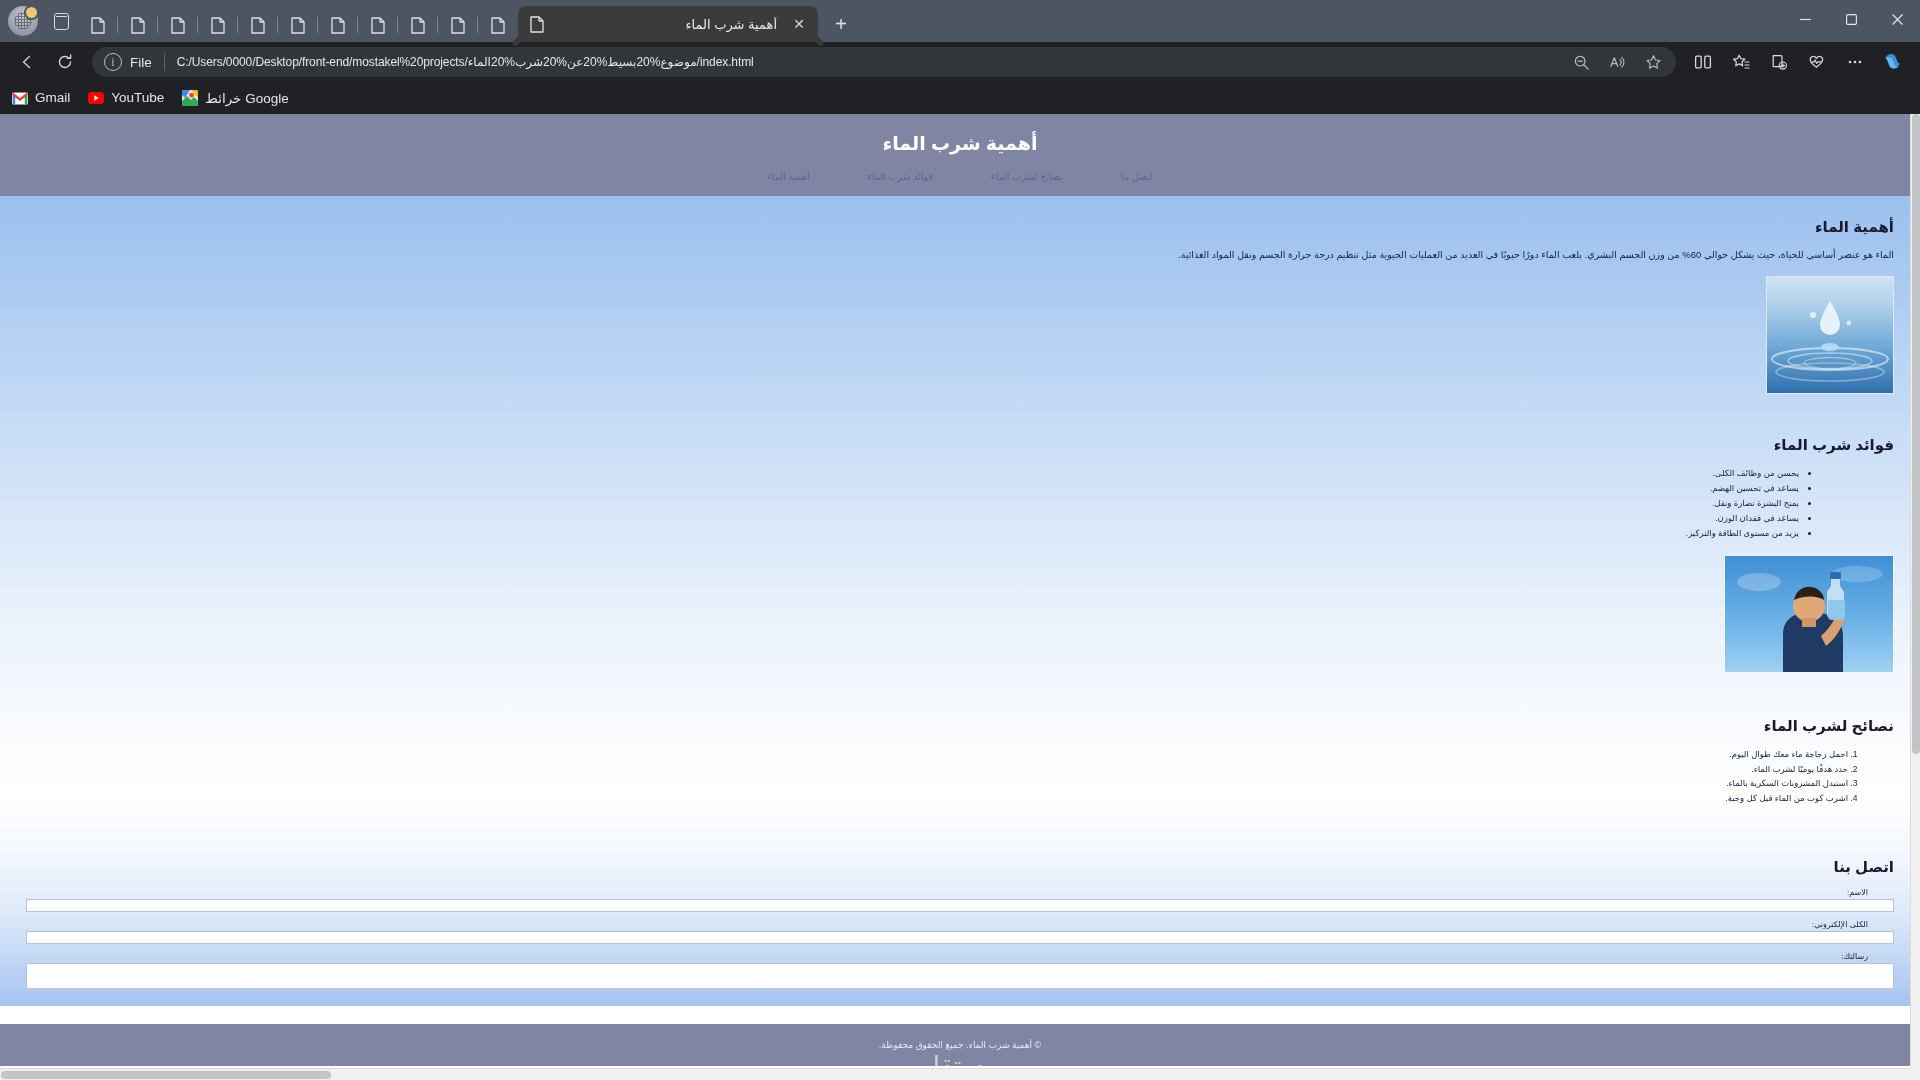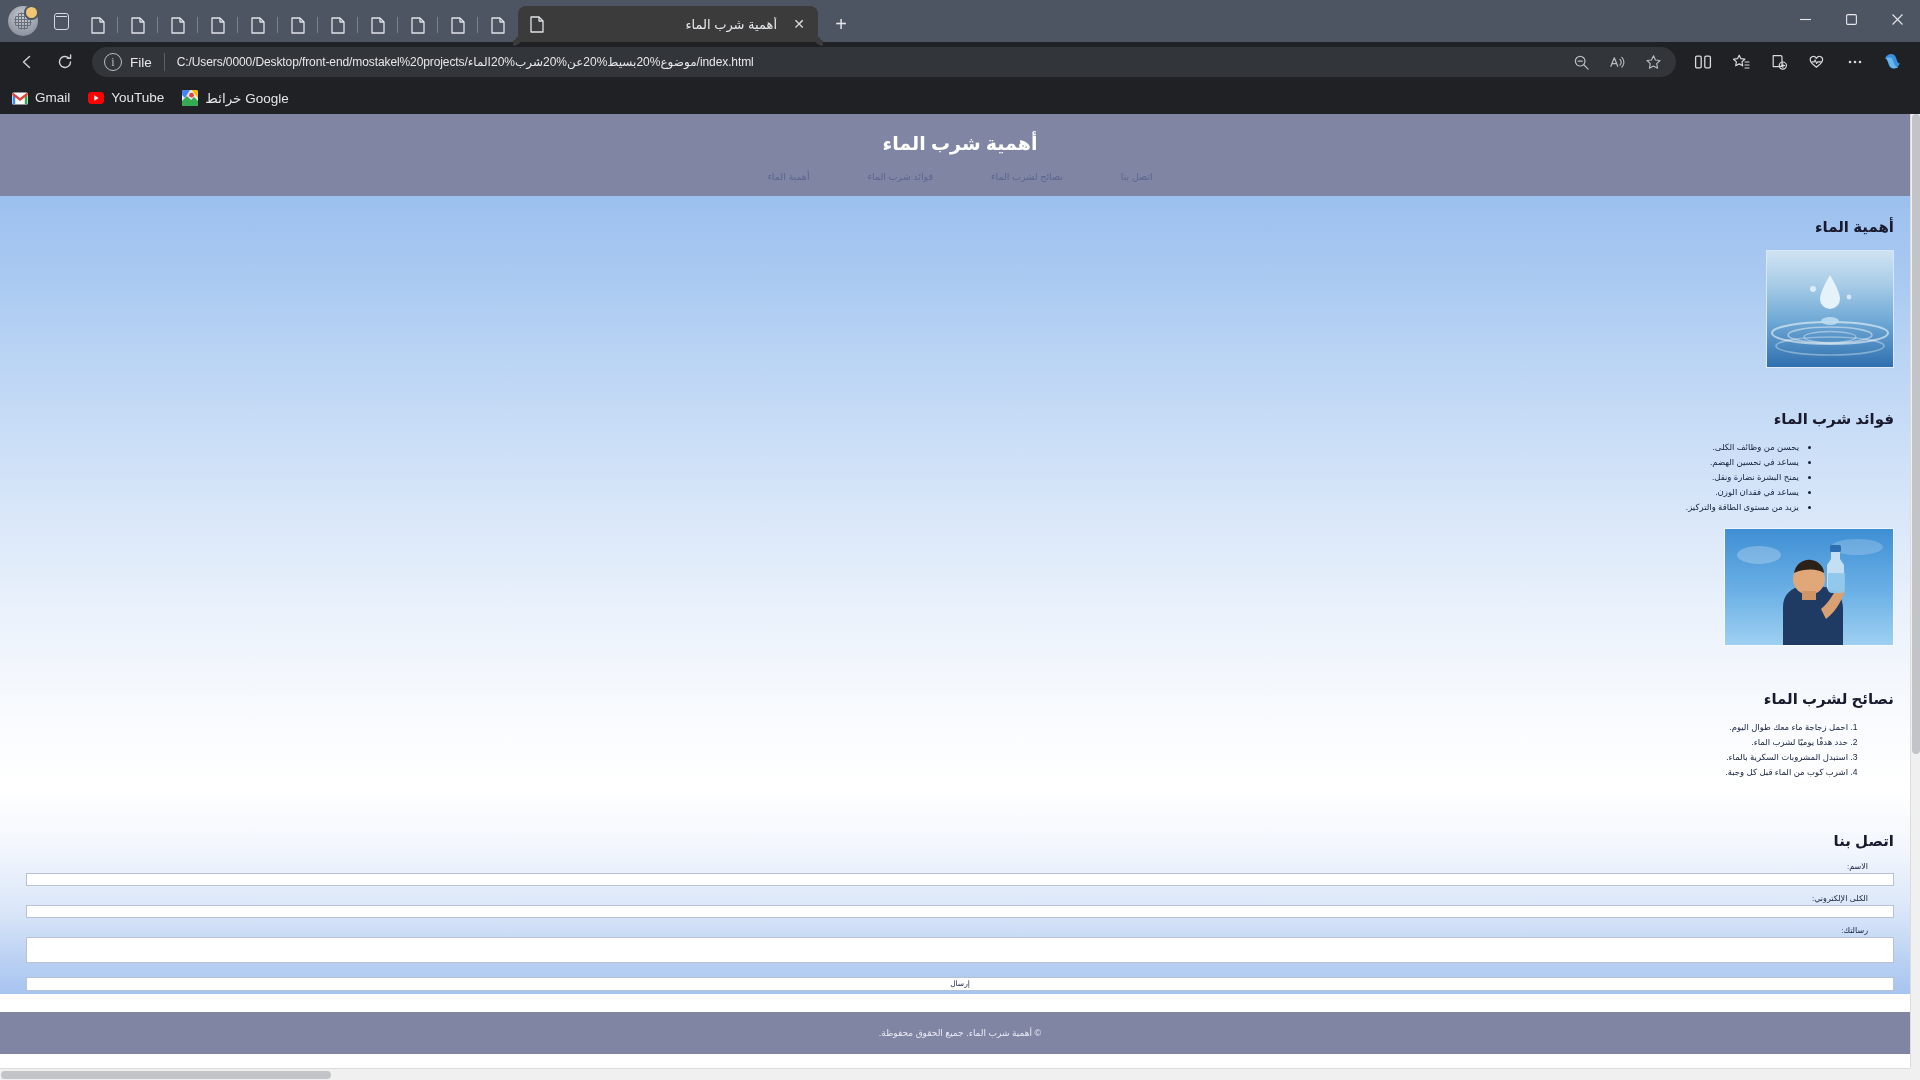--- a/index.html
+++ b/index.html
@@ -457,20 +457,21 @@
 
       <main class="content">
 
         <div class="watermark">
           <div class="wm-ar">مستقل</div>
           <div class="wm-en">mostaql.com</div>
         </div>
 
         <section class="sec-block">
           <h2 class="sec">أهمية الماء</h2>
+          <p class="body">الماء هو عنصر أساسي للحياة، حيث يشكل حوالي 60% من وزن الجسم البشري. يلعب الماء دورًا حيويًا في العديد من العمليات الحيوية مثل تنظيم درجة حرارة الجسم ونقل المواد الغذائية.</p>
           <div class="img-drop">
             <svg width="126" height="116" viewBox="0 0 126 116" preserveAspectRatio="none">
               <defs>
                 <linearGradient id="wg" x1="0" y1="0" x2="0" y2="1">
                   <stop offset="0%" stop-color="#cfe3f2"></stop>
                     <stop offset="28%" stop-color="#a9cde8"></stop>
                   <stop offset="60%" stop-color="#6fa9d6"></stop>
                     <stop offset="100%" stop-color="#2f6fae"></stop>
                 </linearGradient>
               </defs>
@@ -541,21 +542,20 @@
           <form class="form-area">
             <label class="f-label">الاسم:</label>
             <input class="f-input" type="text" value="" style="">
 
             <label class="f-label">الكلى الإلكتروني:</label>
             <input class="f-input" type="text" value="" style="">
 
             <label class="f-label">رسالتك:</label>
             <textarea class="f-textarea" style=""></textarea>
 
-            <button class="f-submit" type="submit">إرسال</button>
           </form>
         </section>
 
       </main>
 
       <footer class="site-footer">
         <span>© أهمية شرب الماء. جميع الحقوق محفوظة.</span>
       </footer>
     </div>
 

